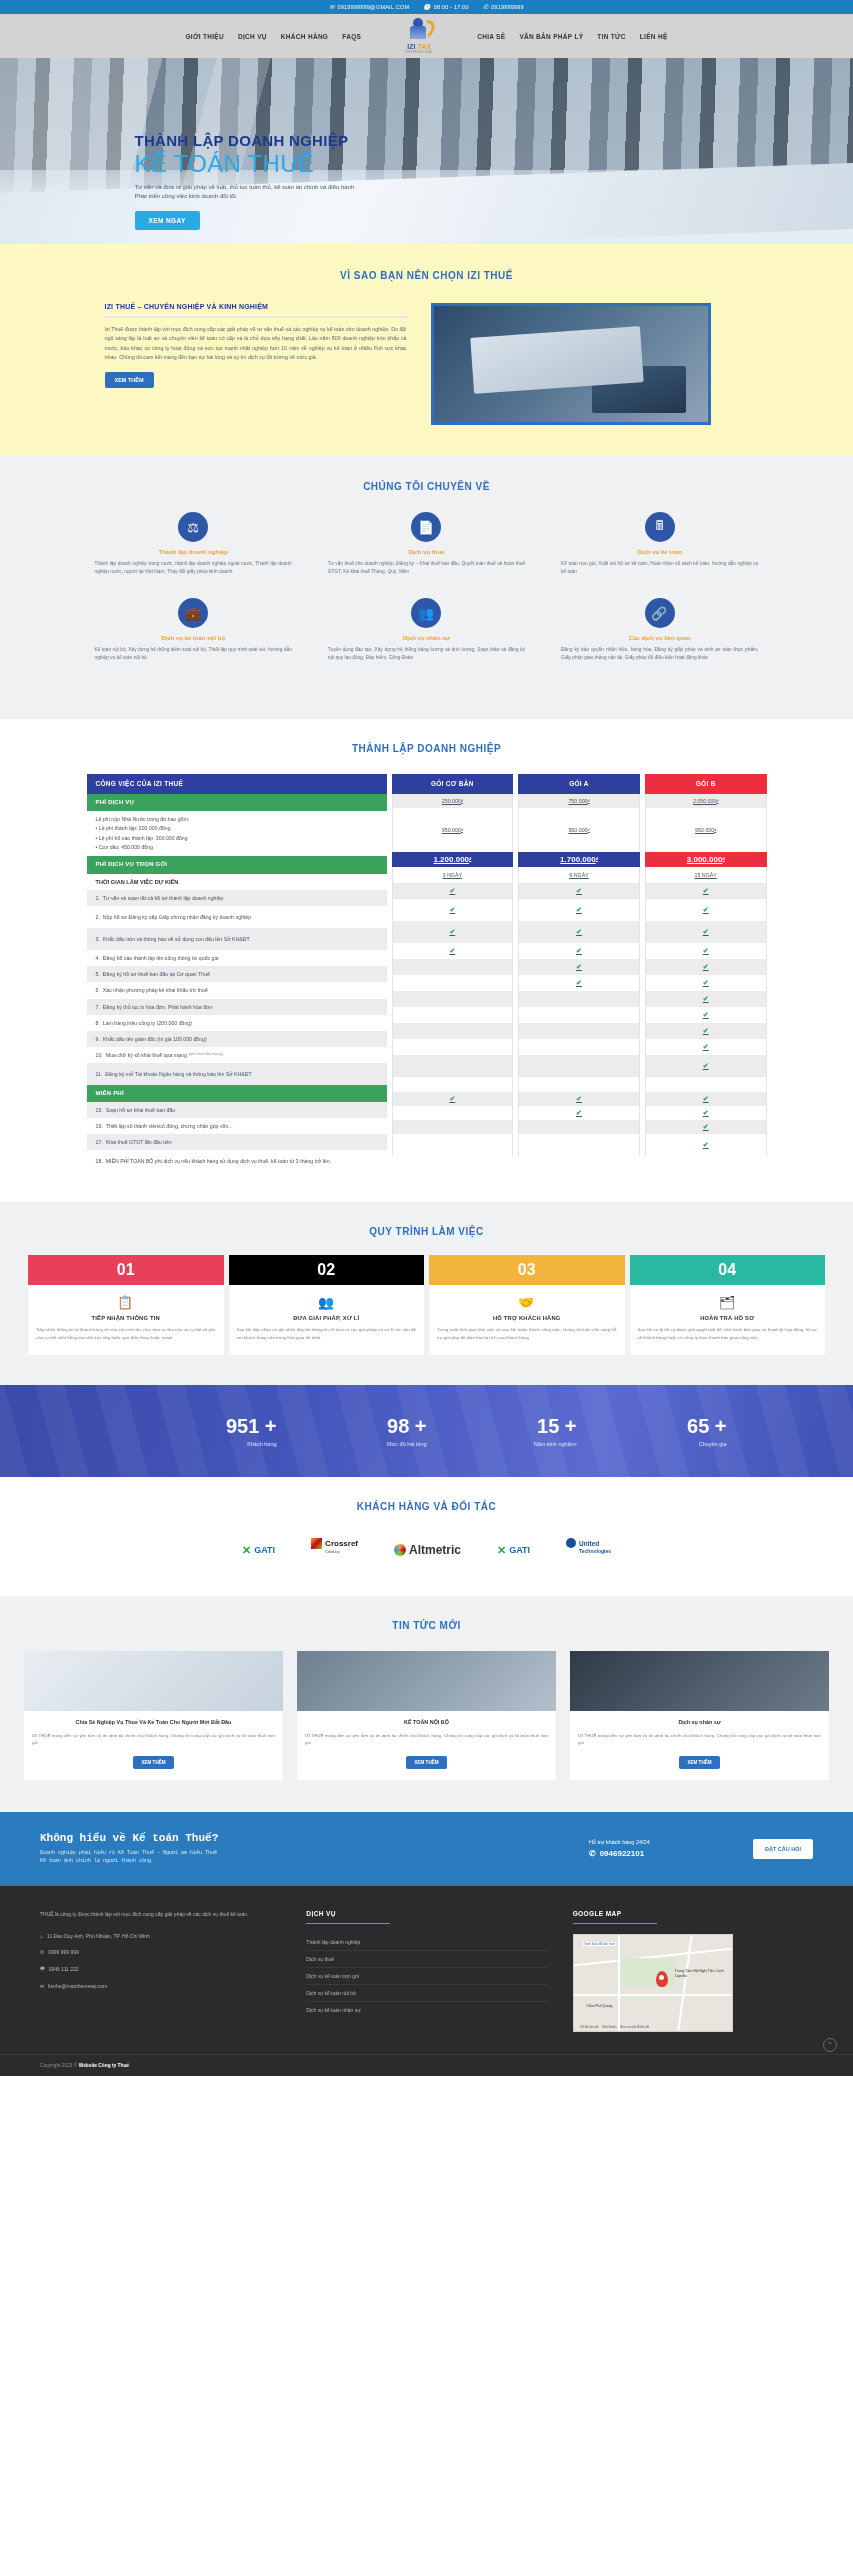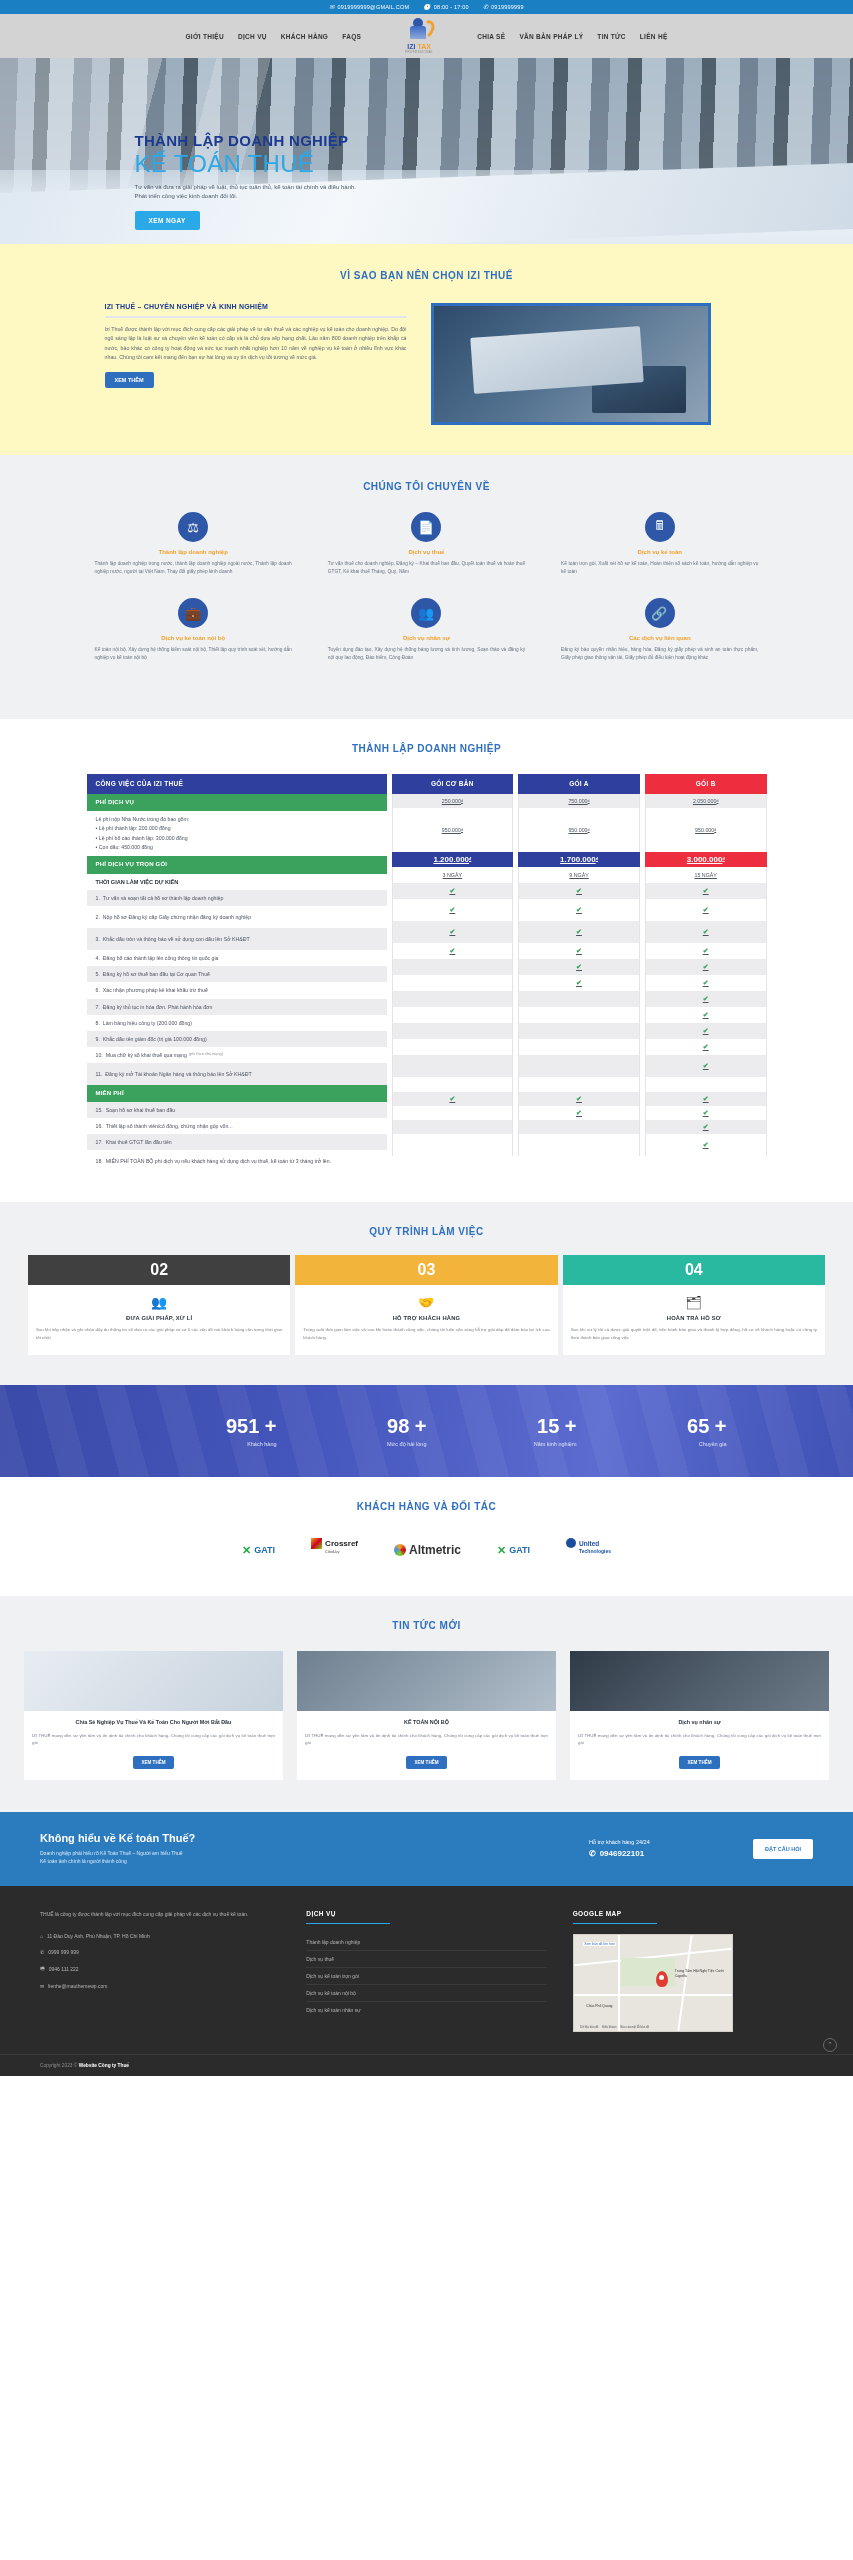--- a/index.html
+++ b/index.html
@@ -115,21 +115,21 @@
   .nw-img.b{background:linear-gradient(135deg,#6e7f8f,#b3c0cc);}
   .nw-img.c{background:linear-gradient(135deg,#2f3b47,#6d7b89);}
   .nw-body{padding:7px 8px 11px;text-align:center;}
   .nw h6{font-size:5.4px;font-weight:bold;color:#2b3440;line-height:1.55;margin-bottom:5px;}
   .nw p{font-size:4.4px;line-height:1.7;color:#7a838e;text-align:justify;margin-bottom:7px;}
   .nw-btn{background:#2f6fc0;color:#fff;border:0;font-size:4.6px;font-weight:bold;padding:4px 8px;border-radius:2px;cursor:pointer;}
 
   
   .cta{background:#2b7bbf;padding:20px 0;}
   .cta-row{display:flex;align-items:center;gap:24px;padding:0 40px;}
-  .cta-l{flex:1;}
+  .cta-l{flex:1;font-family:Liberation Mono, monospace;}
   .cta-l h3{color:#fff;font-size:11px;font-weight:bold;margin-bottom:5px;}
   .cta-l p{color:#dbeaf6;font-size:5px;line-height:1.7;}
   .cta-m{width:140px;color:#fff;}
   .cta-m .t{font-size:5.5px;margin-bottom:4px;}
   .cta-m .ph2{font-size:8px;font-weight:bold;display:flex;align-items:center;gap:4px;}
   .cta-btn{background:#fff;color:#2b7bbf;border:0;font-size:5.5px;font-weight:bold;padding:7px 12px;border-radius:2px;cursor:pointer;}
 
   
   .footer{background:#2b2b2b;padding:24px 0 0;}
   .ft-row{display:flex;gap:26px;padding:0 40px;}
@@ -493,21 +493,29 @@
         </div>
 
       </div>
     </div>
   </div>
 
   <div class="process">
     <div class="sec-title">QUY TRÌNH LÀM VIỆC</div>
     <div class="pr-grid">
       <div class="pr">
-        <div class="pr-num" style="background:#404040">02</div>
+        <div class="pr-num" style="background:#e8405a">01</div>
+        <div class="pr-body">
+          <span class="pr-ic">📋</span>
+          <h5>TIẾP NHẬN THÔNG TIN</h5>
+          <p>Tiếp nhận thông tin từ khách hàng về nhu cầu mà nhu cầu, đưa ra nhu cầu và cụ thể về yêu cầu cụ thể nhất bằng trao đổi trực tiếp hoặc qua điện thoại hoặc email</p>
+        </div>
+      </div>
+      <div class="pr">
+        <div class="pr-num" style="background:#000000">02</div>
         <div class="pr-body">
           <span class="pr-ic">👥</span>
           <h5>ĐƯA GIẢI PHÁP, XỬ LÍ</h5>
           <p>Sau khi tiếp nhận và ghi nhận đầy đủ thông tin sẽ đưa ra các giải pháp và xử lí các vấn đề mà khách hàng cần trong thời gian tốt nhất</p>
         </div>
       </div>
       <div class="pr">
         <div class="pr-num" style="background:#f2b43a">03</div>
         <div class="pr-body">
           <span class="pr-ic">🤝</span>

